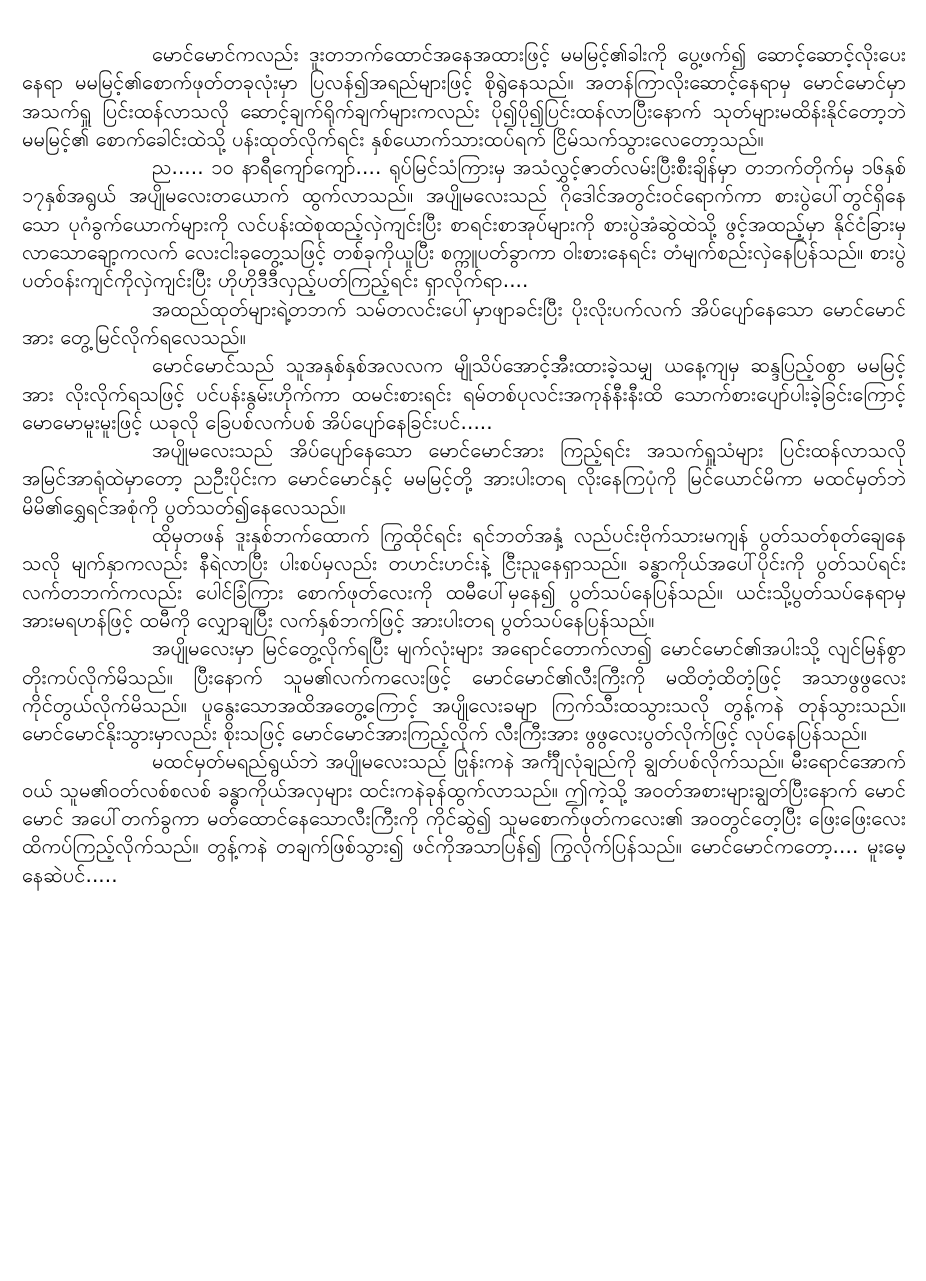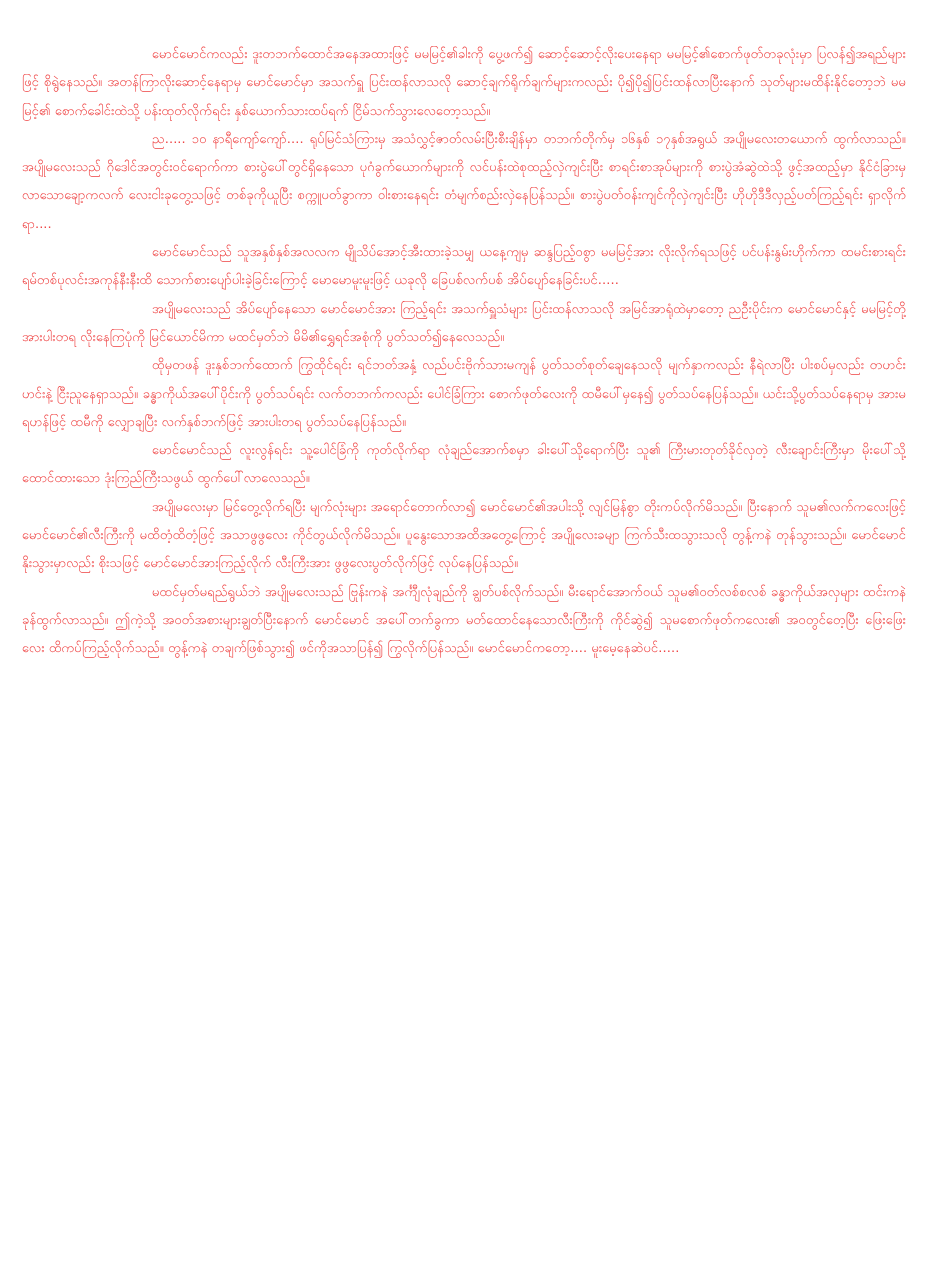--- a/index.html
+++ b/index.html
@@ -16,36 +16,36 @@
   .page {
     box-sizing: border-box;
     width: 926px;
     height: 1281px;
     background: #ffffff;
     padding: 40px 20px 30px 22px;
   }
   .doc-body p {
     margin: 0;
     padding: 0;
-    color: #ef4444;
-    font-size: 13px;
+    color: #000000;
+    font-size: 20px;
     line-height: 28.3px;
     text-align: justify;
     text-indent: 130px;
     word-break: break-word;
     letter-spacing: 0.1px;
   }
 </style>
 </head>
 <body style="background: rgb(255, 255, 255);">
 
 <main class="page">
   <article class="doc-body">
     <p>မောင်မောင်ကလည်း ဒူးတဘက်ထောင်အနေအထားဖြင့် မမမြင့်၏ခါးကို ပွေ့ဖက်၍ ဆောင့်ဆောင့်လိုးပေးနေရာ မမမြင့်၏စောက်ဖုတ်တခုလုံးမှာ ပြလန်၍အရည်များဖြင့် စိုရွဲနေသည်။ အတန်ကြာလိုးဆောင့်နေရာမှ မောင်မောင်မှာ အသက်ရှူ ပြင်းထန်လာသလို ဆောင့်ချက်ရိုက်ချက်များကလည်း ပို၍ပို၍ပြင်းထန်လာပြီးနောက် သုတ်များမထိန်းနိုင်တော့ဘဲ မမမြင့်၏ စောက်ခေါင်းထဲသို့ ပန်းထုတ်လိုက်ရင်း နှစ်ယောက်သားထပ်ရက် ငြိမ်သက်သွားလေတော့သည်။</p>
     <p>ည..... ၁၀ နာရီကျော်ကျော်.... ရုပ်မြင်သံကြားမှ အသံလွှင့်ဇာတ်လမ်းပြီးစီးချိန်မှာ တဘက်တိုက်မှ ၁၆နှစ် ၁၇နှစ်အရွယ် အပျိုမလေးတယောက် ထွက်လာသည်။ အပျိုမလေးသည် ဂိုဒေါင်အတွင်းဝင်ရောက်ကာ စားပွဲပေါ်တွင်ရှိနေသော ပုဂံခွက်ယောက်များကို လင်ပန်းထဲစုထည့်လှဲကျင်းပြီး စာရင်းစာအုပ်များကို စားပွဲအံဆွဲထဲသို့ ဖွင့်အထည့်မှာ နိုင်ငံခြားမှ လာသောချော့ကလက် လေးငါးခုတွေ့သဖြင့် တစ်ခုကိုယူပြီး စက္ကူပတ်ခွာကာ ဝါးစားနေရင်း တံမျက်စည်းလှဲနေပြန်သည်။ စားပွဲပတ်ဝန်းကျင်ကိုလှဲကျင်းပြီး ဟိုဟိုဒီဒီလှည့်ပတ်ကြည့်ရင်း ရှာလိုက်ရာ....</p>
+    <p>အထည်ထုတ်များရဲ့တဘက် သမ်တလင်းပေါ်မှာဖျာခင်းပြီး ပိုးလိုးပက်လက် အိပ်ပျော်နေသော မောင်မောင်အား တွေ့မြင်လိုက်ရလေသည်။</p>
     <p>မောင်မောင်သည် သူအနှစ်နှစ်အလလက မျိုသိပ်အောင့်အီးထားခဲ့သမျှ ယနေ့ကျမှ ဆန္ဒပြည့်ဝစွာ မမမြင့်အား လိုးလိုက်ရသဖြင့် ပင်ပန်းနွမ်းဟိုက်ကာ ထမင်းစားရင်း ရမ်တစ်ပုလင်းအကုန်နီးနီးထိ သောက်စားပျော်ပါးခဲ့ခြင်းကြောင့် မောမောမူးမူးဖြင့် ယခုလို ခြေပစ်လက်ပစ် အိပ်ပျော်နေခြင်းပင်.....</p>
     <p>အပျိုမလေးသည် အိပ်ပျော်နေသော မောင်မောင်အား ကြည့်ရင်း အသက်ရှူသံများ ပြင်းထန်လာသလို အမြင်အာရုံထဲမှာတော့ ညဦးပိုင်းက မောင်မောင်နှင့် မမမြင့်တို့ အားပါးတရ လိုးနေကြပုံကို မြင်ယောင်မိကာ မထင်မှတ်ဘဲ မိမိ၏ရွှေရင်အစုံကို ပွတ်သတ်၍နေလေသည်။</p>
     <p>ထိုမှတဖန် ဒူးနှစ်ဘက်ထောက် ကြွထိုင်ရင်း ရင်ဘတ်အနှံ့ လည်ပင်းဗိုက်သားမကျန် ပွတ်သတ်စုတ်ချေနေသလို မျက်နှာကလည်း နီရဲလာပြီး ပါးစပ်မှလည်း တဟင်းဟင်းနဲ့ ငြီးညူနေရှာသည်။ ခန္ဓာကိုယ်အပေါ်ပိုင်းကို ပွတ်သပ်ရင်း လက်တဘက်ကလည်း ပေါင်ခြံကြား စောက်ဖုတ်လေးကို ထမီပေါ်မှနေ၍ ပွတ်သပ်နေပြန်သည်။ ယင်းသို့ပွတ်သပ်နေရာမှ အားမရဟန်ဖြင့် ထမီကို လျှောချပြီး လက်နှစ်ဘက်ဖြင့် အားပါးတရ ပွတ်သပ်နေပြန်သည်။</p>
-    <p>မောင်မောင်သည် လူးလွန်ရင်း သူ့ပေါင်ခြံကို ကုတ်လိုက်ရာ လုံချည်အောက်စမှာ ခါးပေါ်သို့ရောက်ပြီး သူ၏ ကြီးမားတုတ်ခိုင်လှတဲ့ လီးချောင်းကြီးမှာ မိုးပေါ်သို့ ထောင်ထားသော ဒုံးကြည်ကြီးသဖွယ် ထွက်ပေါ်လာလေသည်။</p>
     <p>အပျိုမလေးမှာ မြင်တွေ့လိုက်ရပြီး မျက်လုံးများ အရောင်တောက်လာ၍ မောင်မောင်၏အပါးသို့ လျင်မြန်စွာ တိုးကပ်လိုက်မိသည်။ ပြီးနောက် သူမ၏လက်ကလေးဖြင့် မောင်မောင်၏လီးကြီးကို မထိတံ့ထိတံ့ဖြင့် အသာဖွဖွလေး ကိုင်တွယ်လိုက်မိသည်။ ပူနွေးသောအထိအတွေ့ကြောင့် အပျိုလေးခမျာ ကြက်သီးထသွားသလို တွန့်ကနဲ တုန်သွားသည်။ မောင်မောင်နိုးသွားမှာလည်း စိုးသဖြင့် မောင်မောင်အားကြည့်လိုက် လီးကြီးအား ဖွဖွလေးပွတ်လိုက်ဖြင့် လုပ်နေပြန်သည်။</p>
     <p>မထင်မှတ်မရည်ရွယ်ဘဲ အပျိုမလေးသည် ဗြုန်းကနဲ အင်္ကျီလုံချည်ကို ချွတ်ပစ်လိုက်သည်။ မီးရောင်အောက်ဝယ် သူမ၏ဝတ်လစ်စလစ် ခန္ဓာကိုယ်အလှများ ထင်းကနဲခုန်ထွက်လာသည်။ ဤကဲ့သို့ အဝတ်အစားများချွတ်ပြီးနောက် မောင်မောင် အပေါ်တက်ခွကာ မတ်ထောင်နေသောလီးကြီးကို ကိုင်ဆွဲ၍ သူမစောက်ဖုတ်ကလေး၏ အဝတွင်တေ့ပြီး ဖြေးဖြေးလေး ထိကပ်ကြည့်လိုက်သည်။ တွန့်ကနဲ တချက်ဖြစ်သွား၍ ဖင်ကိုအသာပြန်၍ ကြွလိုက်ပြန်သည်။ မောင်မောင်ကတော့.... မူးမေ့နေဆဲပင်.....</p>
   </article>
 </main>
 
 </body></html>

